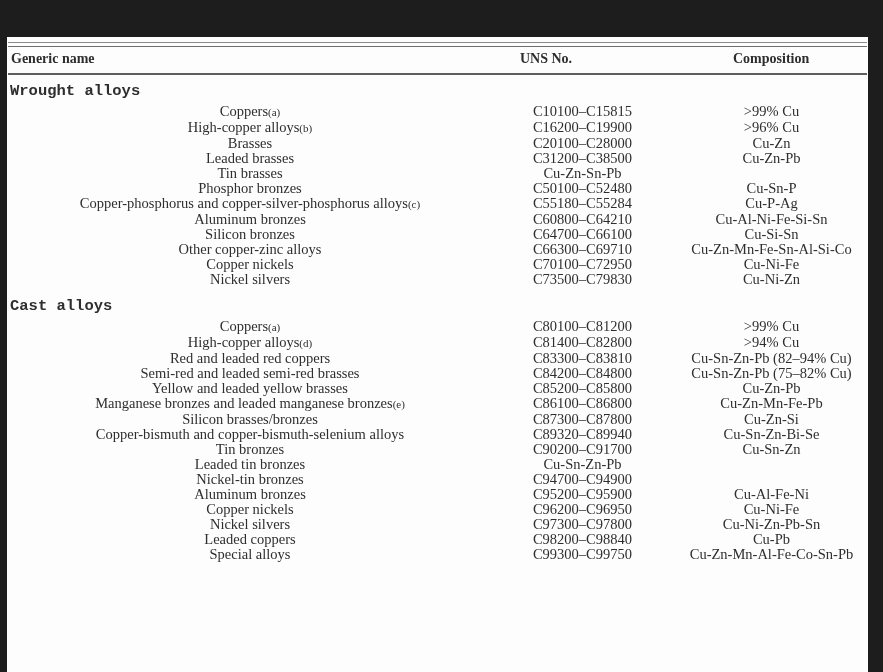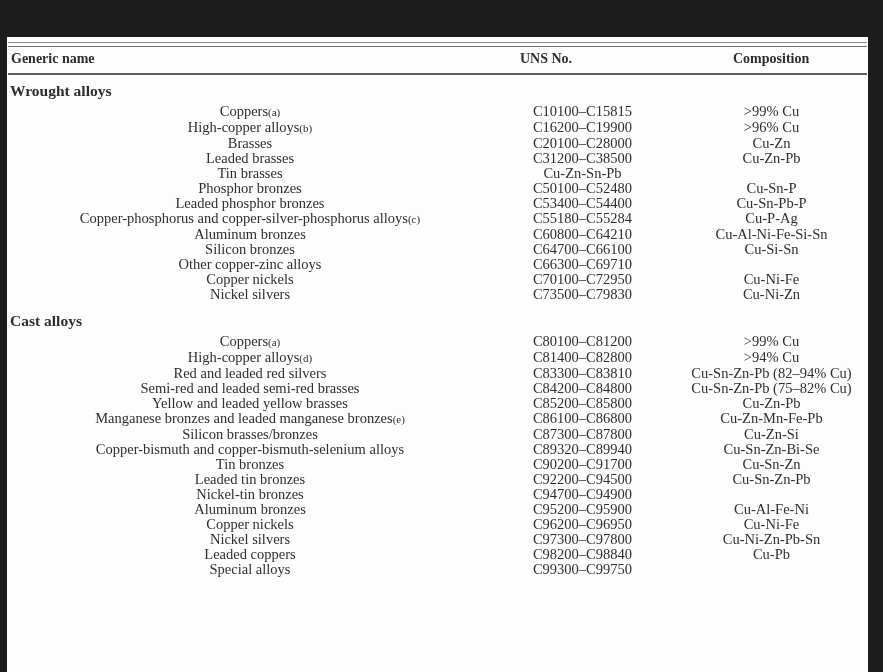--- a/index.html
+++ b/index.html
@@ -36,20 +36,21 @@
     border-bottom:2px solid #5f5f5f;
     font-weight:bold;
     font-size:14px;
   }
   .header-row .h-uns{padding-left:29px;}
   .header-row .h-comp{padding-left:57px;font-family:Liberation Serif, serif;}
   .section-title{
     font-weight:bold;
     font-size:15.5px;
     padding:7px 0 4px 3px;
+    font-family:Liberation Mono, monospace;
   }
   .section-title.second{padding-top:10px;}
   .row{
     display:grid;
     grid-template-columns:480px 185px 1fr;
     font-size:14.5px;
     line-height:15px;
     padding-left:3px;
     text-align:center;
   }
@@ -104,42 +105,38 @@
         <div class="row">
           <div class="cell">Tin brasses</div>
           <div class="cell">Cu-Zn-Sn-Pb</div>
         </div>
         <div class="row">
           <div class="cell">Phosphor bronzes</div>
           <div class="cell">C50100–C52480</div>
           <div class="cell">Cu-Sn-P</div>
         </div>
         <div class="row">
-          <div class="cell">Leaded phosphor bronzes</div>
-          <div class="cell">C53400–C54400</div>
-          <div class="cell">Cu-Sn-Pb-P</div>
-        </div>
-        <div class="row">
           <div class="cell">Copper-phosphorus and copper-silver-phosphorus alloys<span class="note">(c)</span></div>
           <div class="cell">C55180–C55284</div>
           <div class="cell">Cu-P-Ag</div>
         </div>
         <div class="row">
           <div class="cell">Aluminum bronzes</div>
           <div class="cell">C60800–C64210</div>
           <div class="cell">Cu-Al-Ni-Fe-Si-Sn</div>
         </div>
         <div class="row">
           <div class="cell">Silicon bronzes</div>
           <div class="cell">C64700–C66100</div>
           <div class="cell">Cu-Si-Sn</div>
         </div>
         <div class="row">
           <div class="cell">Other copper-zinc alloys</div>
           <div class="cell">C66300–C69710</div>
+          <div class="cell">Cu-Zn-Mn-Fe-Sn-Al-Si-Co</div>
         </div>
         <div class="row">
           <div class="cell">Copper nickels</div>
           <div class="cell">C70100–C72950</div>
           <div class="cell">Cu-Ni-Fe</div>
         </div>
         <div class="row">
           <div class="cell">Nickel silvers</div>
           <div class="cell">C73500–C79830</div>
           <div class="cell">Cu-Ni-Zn</div>
@@ -149,21 +146,21 @@
           <div class="cell">Coppers<span class="note">(a)</span></div>
           <div class="cell">C80100–C81200</div>
           <div class="cell">&gt;99% Cu</div>
         </div>
         <div class="row">
           <div class="cell">High-copper alloys<span class="note">(d)</span></div>
           <div class="cell">C81400–C82800</div>
           <div class="cell">&gt;94% Cu</div>
         </div>
         <div class="row">
-          <div class="cell">Red and leaded red silvers</div>
+          <div class="cell">Red and leaded red coppers</div>
           <div class="cell">C83300–C83810</div>
           <div class="cell">Cu-Sn-Zn-Pb (82–94% Cu)</div>
         </div>
         <div class="row">
           <div class="cell">Semi-red and leaded semi-red brasses</div>
           <div class="cell">C84200–C84800</div>
           <div class="cell">Cu-Sn-Zn-Pb (75–82% Cu)</div>
         </div>
         <div class="row">
           <div class="cell">Yellow and leaded yellow brasses</div>
@@ -185,21 +182,20 @@
           <div class="cell">C89320–C89940</div>
           <div class="cell">Cu-Sn-Zn-Bi-Se</div>
         </div>
         <div class="row">
           <div class="cell">Tin bronzes</div>
           <div class="cell">C90200–C91700</div>
           <div class="cell">Cu-Sn-Zn</div>
         </div>
         <div class="row">
           <div class="cell">Leaded tin bronzes</div>
-          <div class="cell">C92200–C94500</div>
           <div class="cell">Cu-Sn-Zn-Pb</div>
         </div>
         <div class="row">
           <div class="cell">Nickel-tin bronzes</div>
           <div class="cell">C94700–C94900</div>
         </div>
         <div class="row">
           <div class="cell">Aluminum bronzes</div>
           <div class="cell">C95200–C95900</div>
           <div class="cell">Cu-Al-Fe-Ni</div>
@@ -215,18 +211,19 @@
           <div class="cell">Cu-Ni-Zn-Pb-Sn</div>
         </div>
         <div class="row">
           <div class="cell">Leaded coppers</div>
           <div class="cell">C98200–C98840</div>
           <div class="cell">Cu-Pb</div>
         </div>
         <div class="row">
           <div class="cell">Special alloys</div>
           <div class="cell">C99300–C99750</div>
+          <div class="cell">Cu-Zn-Mn-Al-Fe-Co-Sn-Pb</div>
         </div>
       </div>
 
     <div class="footer-clip">Alloys, Edited by J.R. Davis, ASM International 2001</div>
   </div>
 </div>
 
 </body></html>

